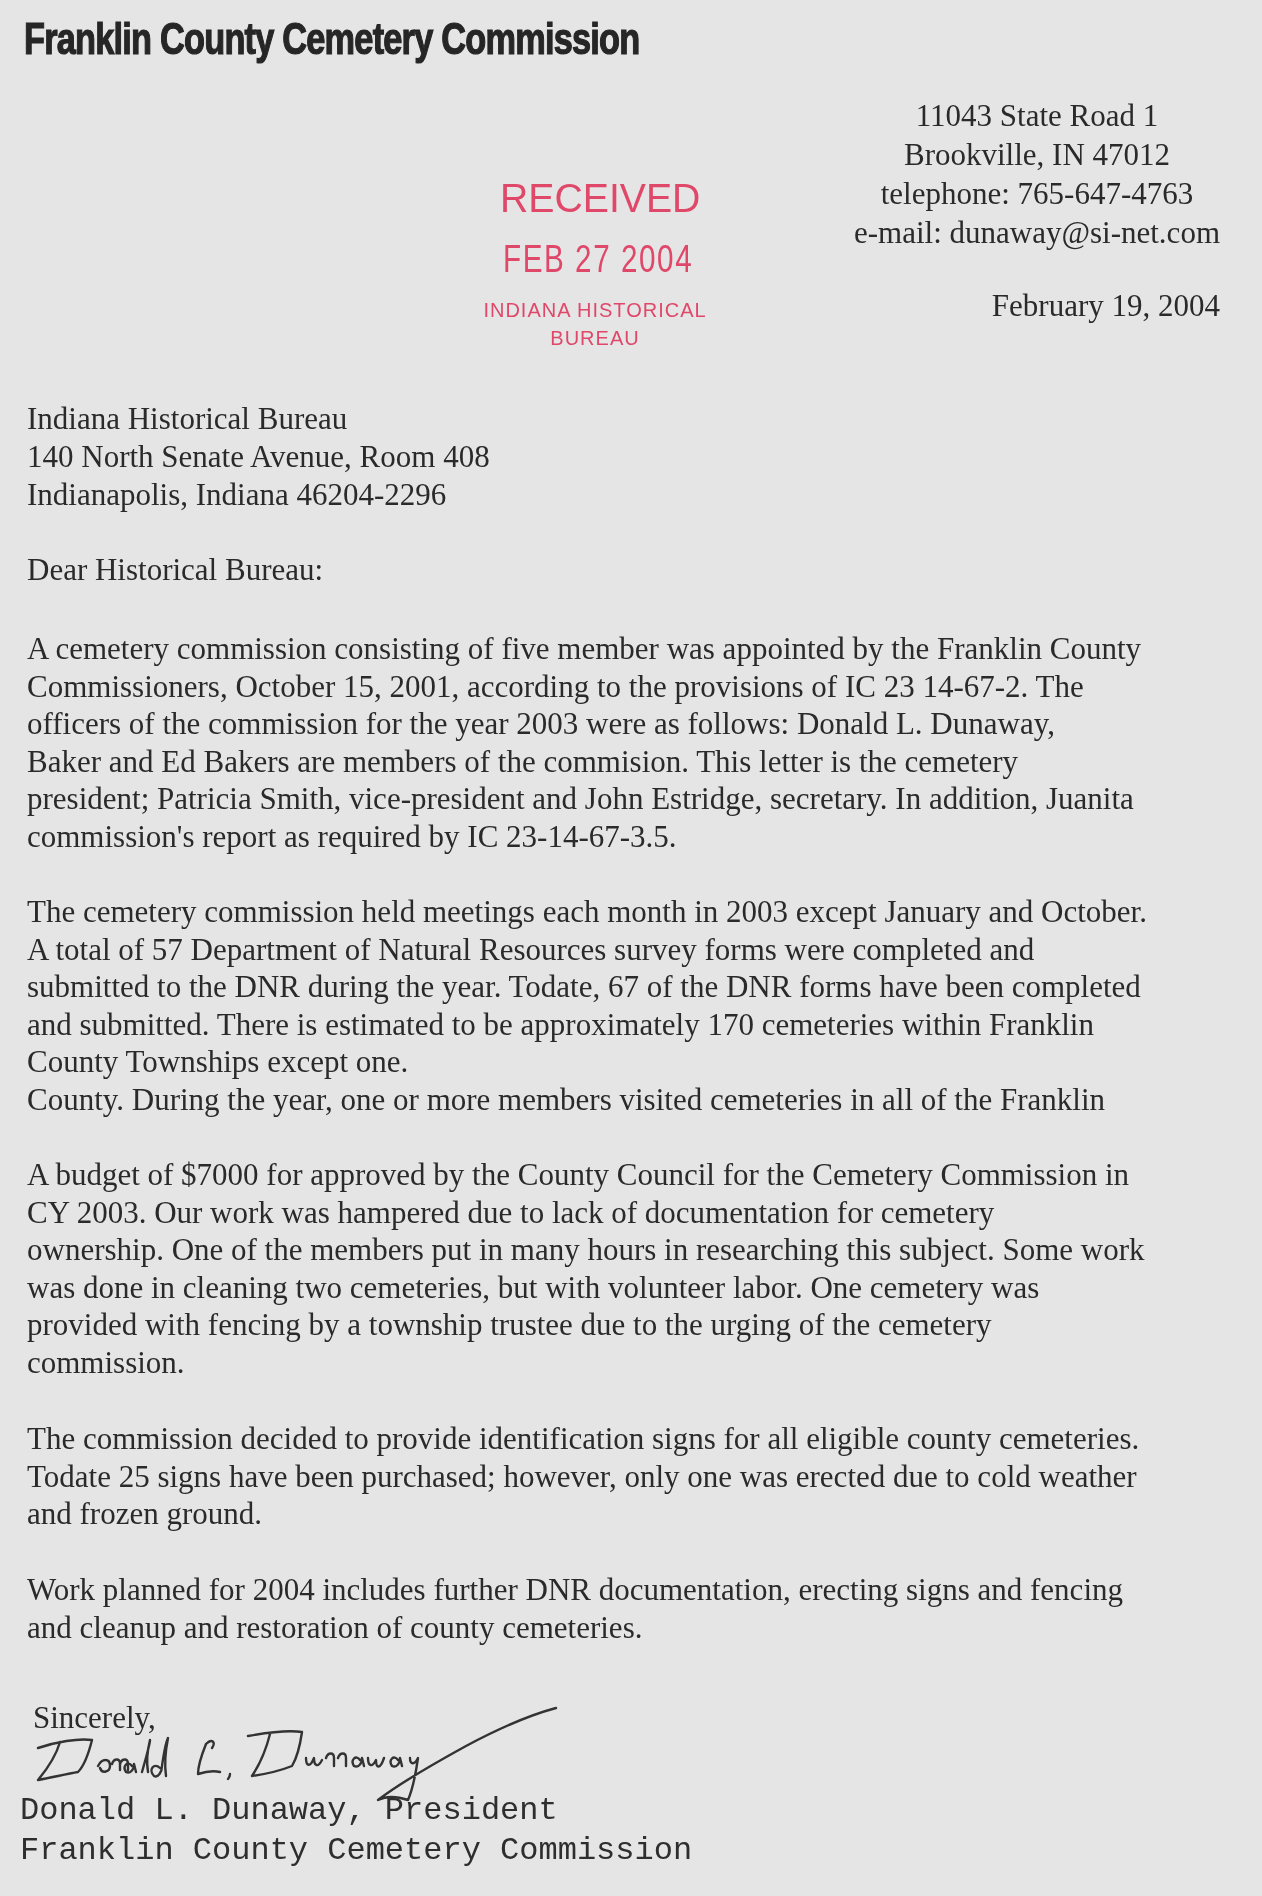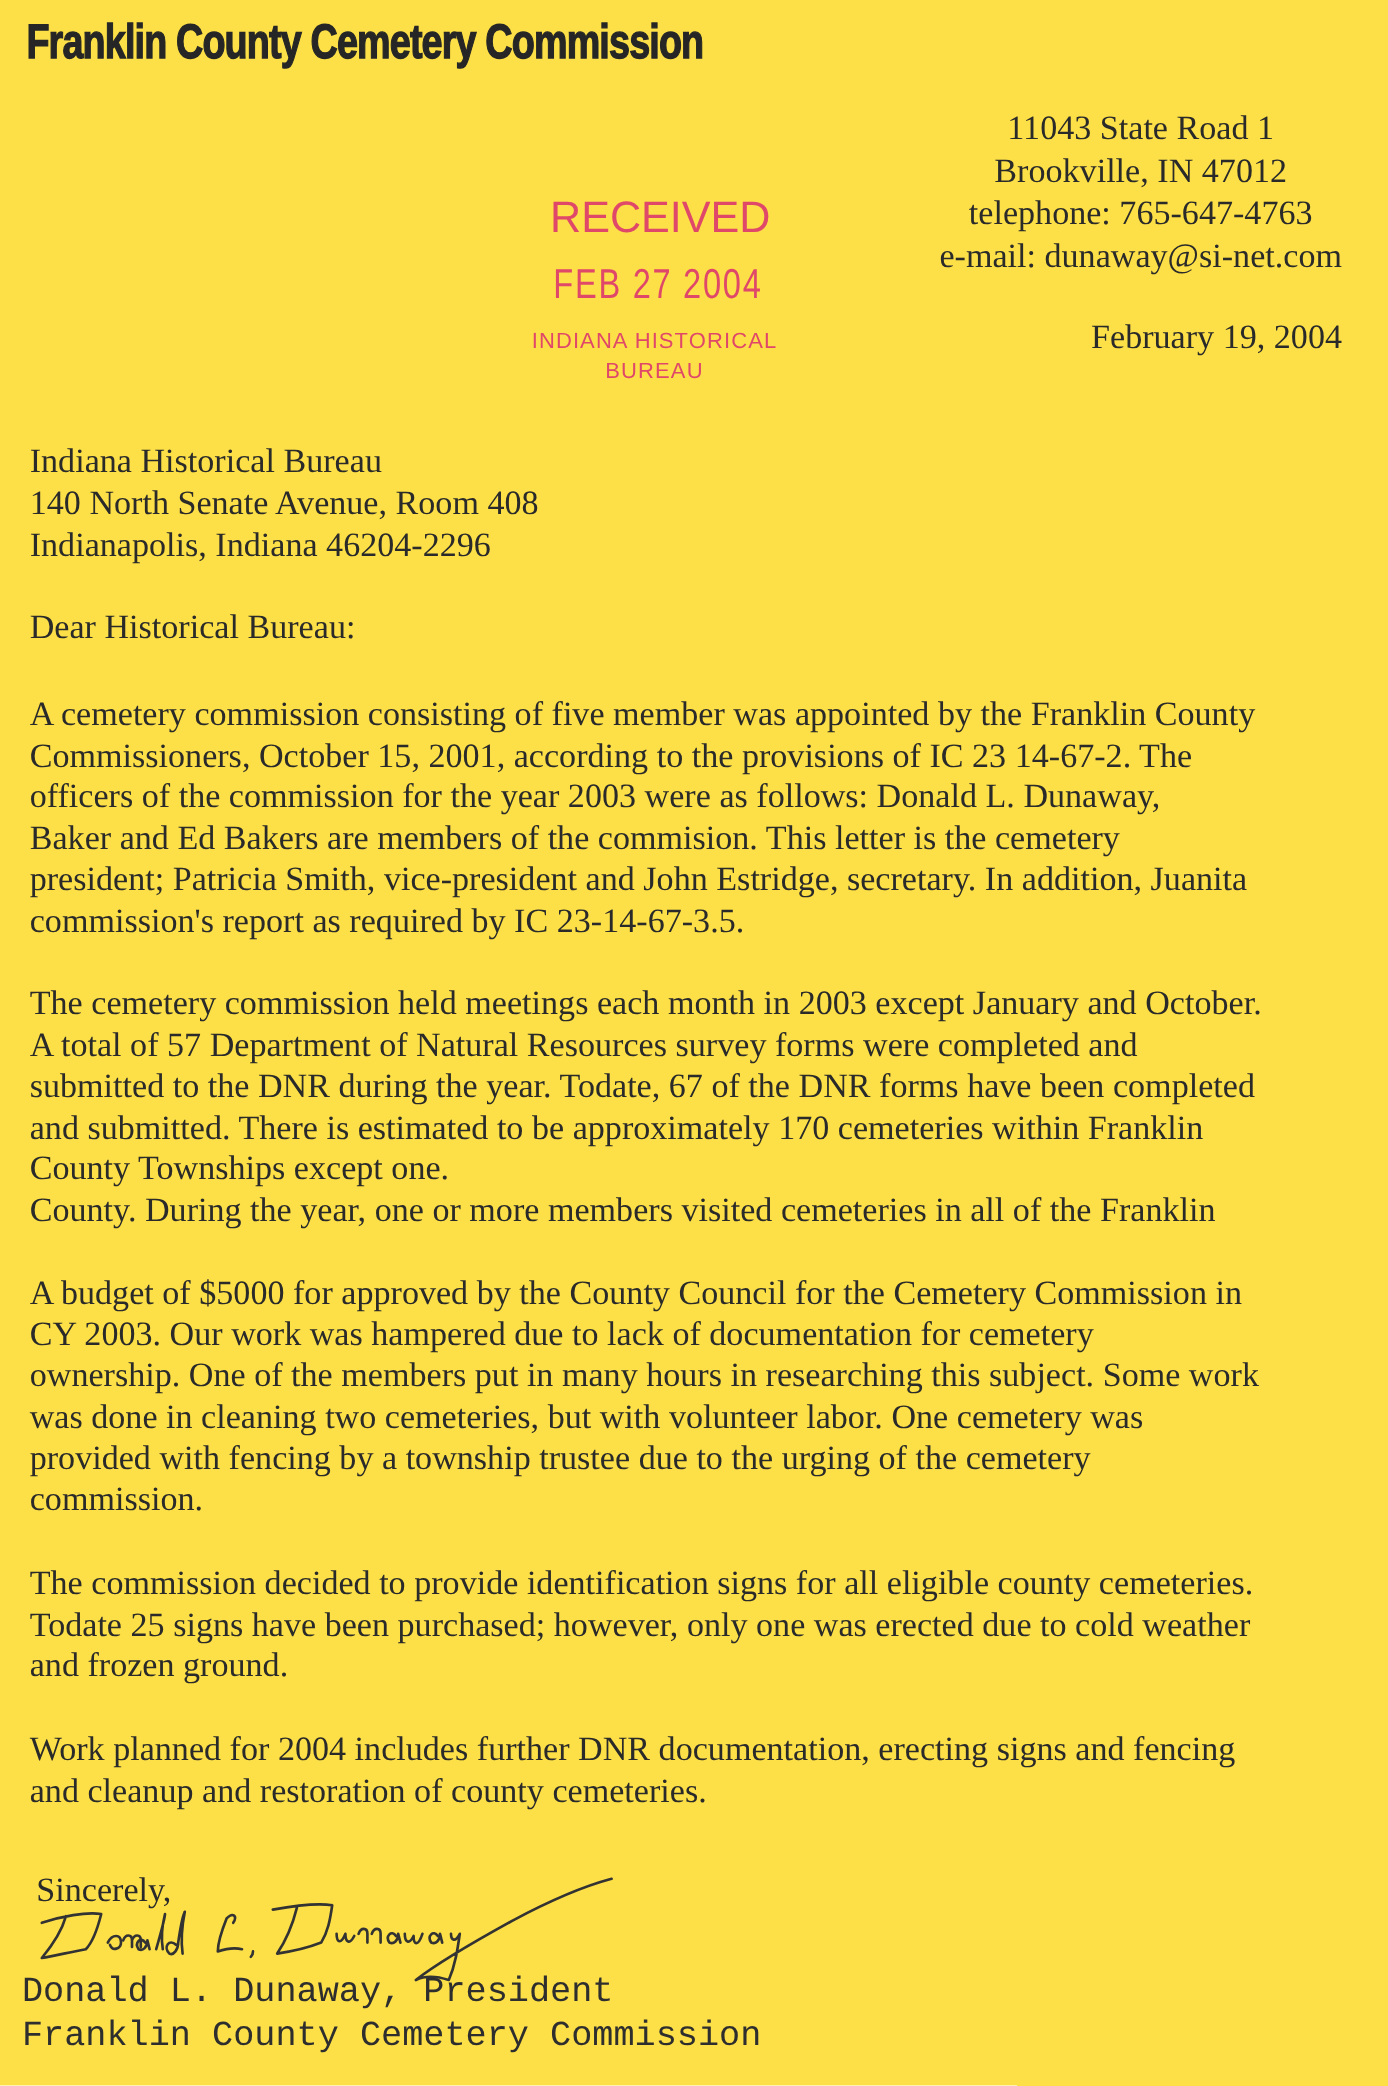--- a/index.html
+++ b/index.html
@@ -1,17 +1,17 @@
 <!DOCTYPE html>
 <html><head>
 <meta charset="utf-8">
 <style>
   html, body { margin:0; padding:0; background:#ffffff; }
   body { width:1262px; height:1896px; position:relative; overflow:hidden; color:#2b2b2b; }
-  .page { position:absolute; left:0; top:0; width:1262px; height:1896px; background:#fde047; }
+  .page { position:absolute; left:0; top:0; width:1262px; height:1896px; background:#e5e5e5; }
   .title {
     position:absolute; left:24px; top:14px;
     font-family:"Liberation Sans", sans-serif; font-weight:bold;
     font-size:44px; letter-spacing:-1px; color:#262626;
     transform:scaleX(0.78); transform-origin:left top; white-space:nowrap;
     -webkit-text-stroke:1.2px #262626;
   }
   .serif { font-family:"Liberation Serif", serif; font-size:31px; color:#2a2a2a; white-space:nowrap; }
   .addr { position:absolute; right:42px; top:96px; text-align:center; line-height:39px; }
   .addr div { display:block; }
@@ -74,21 +74,21 @@
   <div class="para p2 serif">
     <div>The cemetery commission held  meetings each month in 2003 except January and October.</div>
     <div>A total of 57 Department of Natural Resources survey forms were completed and</div>
     <div>submitted to the DNR during the year. Todate, 67 of the DNR forms have been completed</div>
     <div>and submitted. There is estimated to be approximately 170 cemeteries within Franklin</div>
     <div>County Townships except one.</div>
     <div>County. During the year, one or more members visited cemeteries in all of the Franklin</div>
   </div>
 
   <div class="para p3 serif">
-    <div>A budget of $5000 for approved by the County Council for the Cemetery Commission in</div>
+    <div>A budget of $7000 for approved by the County Council for the Cemetery Commission in</div>
     <div>CY 2003.  Our work was hampered due to lack of documentation for cemetery</div>
     <div>ownership. One of the members put in many hours in researching this subject. Some work</div>
     <div>was done in cleaning  two cemeteries, but with volunteer labor. One cemetery was</div>
     <div>provided with fencing by a township trustee due to the urging of the cemetery</div>
     <div>commission.</div>
   </div>
 
   <div class="para p4 serif">
     <div>The commission decided to provide identification signs for all eligible county cemeteries.</div>
     <div>Todate 25 signs have been purchased; however, only one was erected due to cold weather</div>

